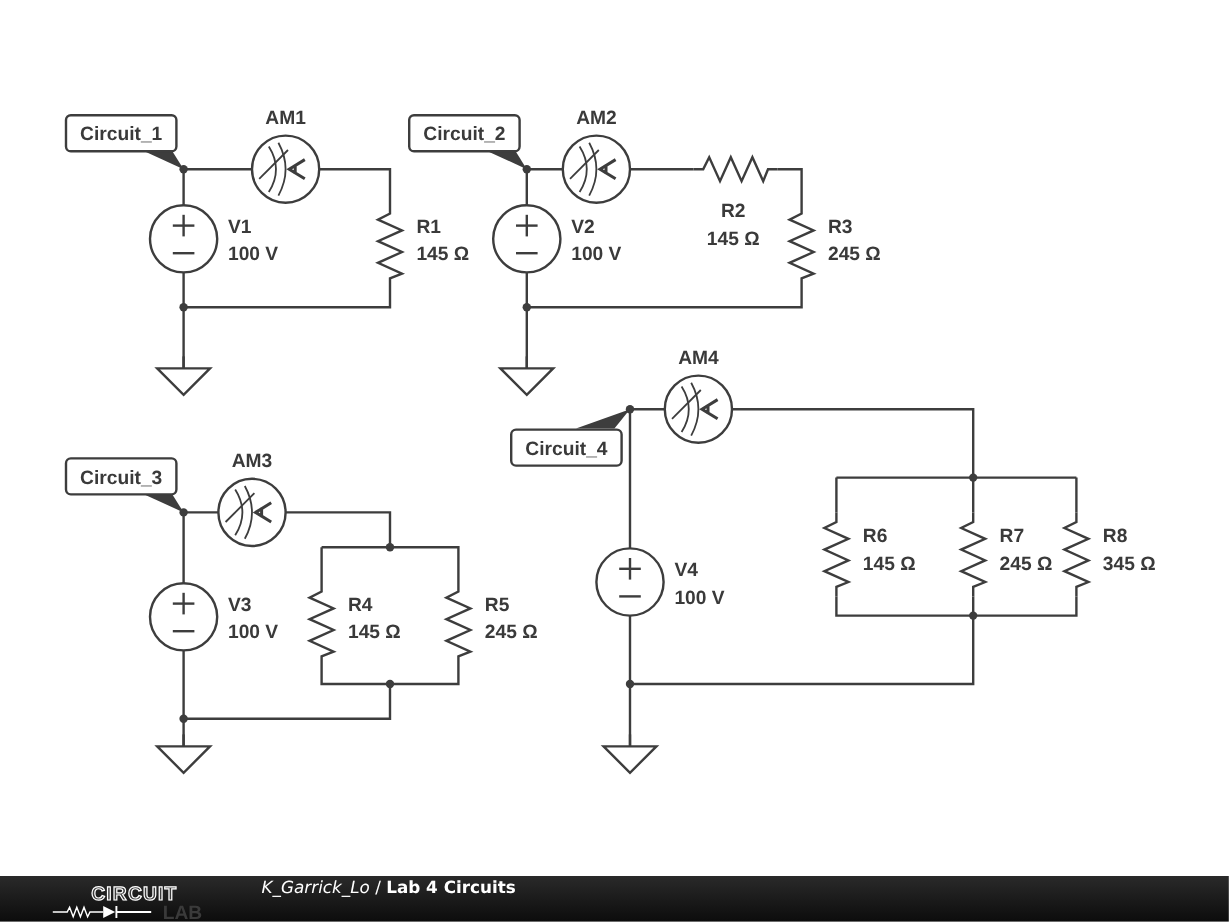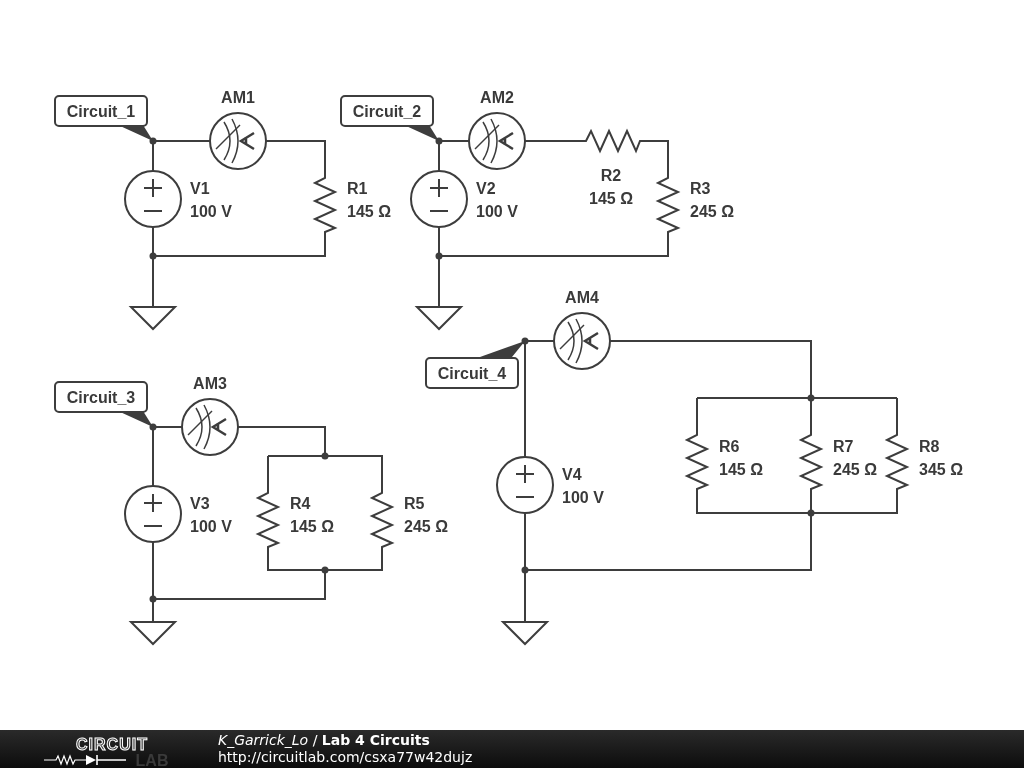--- a/index.html
+++ b/index.html
@@ -147,16 +147,13 @@
   <svg id="logo" viewBox="0 0 140 38">
     <text x="70" y="20" text-anchor="middle" fill="none" stroke="#ffffff" stroke-width="1" font-family="DejaVu Sans, sans-serif" font-size="22" font-weight="normal" letter-spacing="1">CIRCUIT</text>
     <path d="M2,30 L14,30 L16,26 L19,34 L22,26 L25,34 L28,26 L31,34 L33,30 L44,30" stroke="#fff" stroke-width="1.2" fill="none"></path>
     <path d="M44,25 L54,30 L44,35 Z" fill="#fff"></path>
     <path d="M55,25 L55,35 M55,30 L84,30" stroke="#fff" stroke-width="1.6" fill="none"></path>
     <text x="110" y="36" text-anchor="middle" fill="#ffffff" font-family="DejaVu Sans, sans-serif" font-size="15" font-weight="bold">LAB</text>
   </svg>
   <div id="footer-line1">
     <span class="author">K_Garrick_Lo</span><span> / </span><span class="title">Lab 4 Circuits</span>
   </div>
-  <div id="footer-line2">
-    <a class="url">http://circuitlab.com/csxa77w42dujz</a>
-  </div>
 </div>
 
 </body></html>

